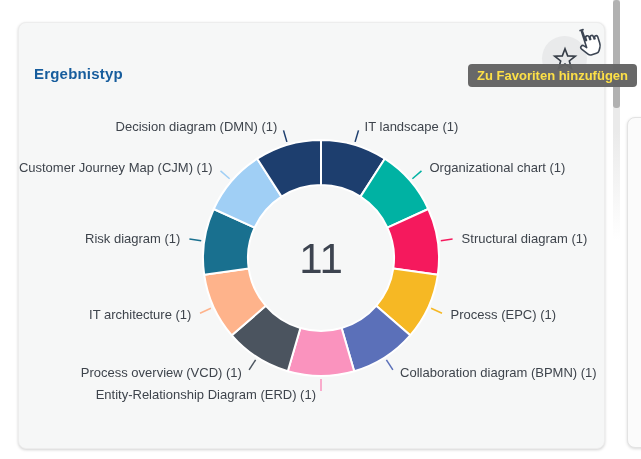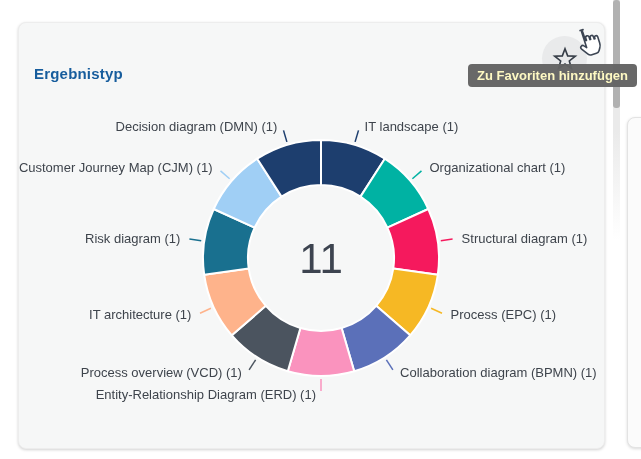--- a/index.html
+++ b/index.html
@@ -19,21 +19,21 @@
     font-size:15px;font-weight:bold;color:#175d9d;letter-spacing:.2px;margin-top:32px;
   }
   .fav-btn{
     position:absolute;right:17px;top:13px;width:45px;height:45px;border-radius:50%;
     background:#e9eaeb;border:none;display:flex;align-items:center;justify-content:center;
     cursor:pointer;padding:0;
   }
   .chart-svg{position:absolute;left:0;top:0;width:587px;height:427px;}
   .tooltip{
     position:absolute;top:64px;right:4px;height:23px;line-height:23px;
-    background:rgba(99,99,99,.97);color:#fef9c3;font-size:13px;font-weight:bold;
+    background:rgba(99,99,99,.97);color:#fde047;font-size:13px;font-weight:bold;
     padding:0 9px;border-radius:4px;white-space:nowrap;z-index:40;
   }
   .hand-cursor{position:absolute;left:572px;top:24px;width:34px;height:36px;z-index:50;pointer-events:none;}
   .scroll-track{
     position:absolute;left:613px;top:0;width:7px;height:240px;z-index:10;
     background:linear-gradient(to bottom,#eaeaea 55%,rgba(234,234,234,0));
   }
   .scroll-thumb{
     position:absolute;left:613px;top:0;width:7px;height:108px;z-index:11;
     background:#b1b1b1;border-radius:3px;

